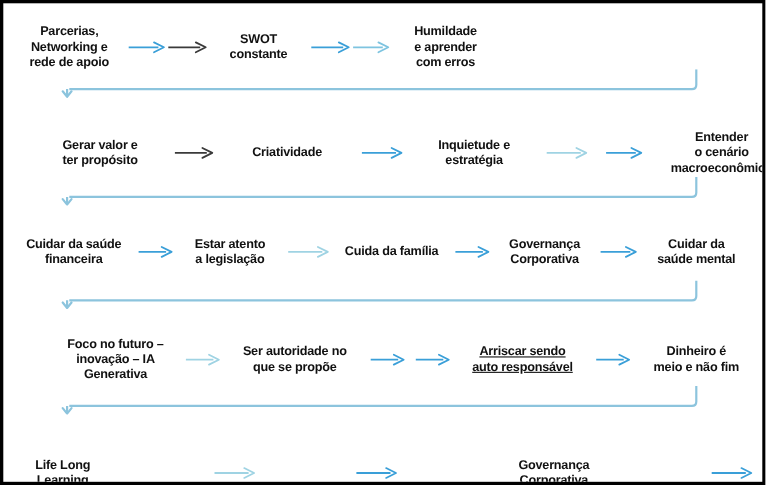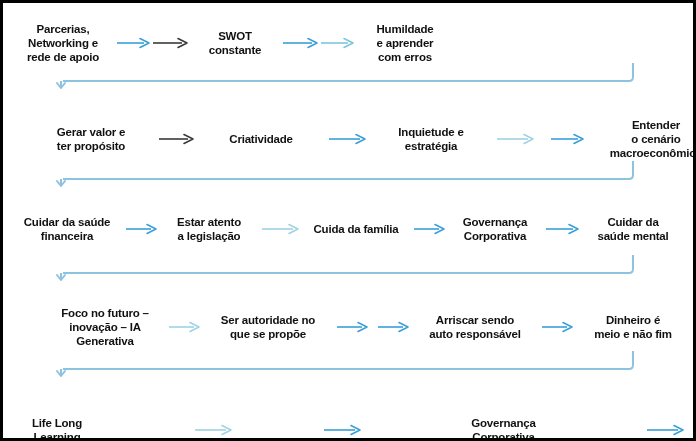--- a/index.html
+++ b/index.html
@@ -156,21 +156,21 @@
       <div class="node" style="width: 120px;">Ser autoridade no
 que se propõe</div>
       <div class="arrow" style="width: 34px;"><svg width="34" height="14" viewBox="0 0 34 14">
           <line x1="2" y1="7" x2="27" y2="7" stroke="#3a9fd8" stroke-width="1.6"></line>
           <polyline points="23,2.5 32,7 23,11.5" fill="none" stroke="#3a9fd8" stroke-width="1.6" stroke-linecap="round" stroke-linejoin="round"></polyline>
         </svg></div>
       <div class="arrow" style="width: 34px;"><svg width="34" height="14" viewBox="0 0 34 14">
           <line x1="2" y1="7" x2="27" y2="7" stroke="#3a9fd8" stroke-width="1.6"></line>
           <polyline points="23,2.5 32,7 23,11.5" fill="none" stroke="#3a9fd8" stroke-width="1.6" stroke-linecap="round" stroke-linejoin="round"></polyline>
         </svg></div>
-      <div class="node" style="width: 116px;">Arriscar sendo
+      <div class="node" style="width: 116px; text-decoration: underline;">Arriscar sendo
 auto responsável</div>
       <div class="arrow" style="width: 34px;"><svg width="34" height="14" viewBox="0 0 34 14">
           <line x1="2" y1="7" x2="27" y2="7" stroke="#3a9fd8" stroke-width="1.6"></line>
           <polyline points="23,2.5 32,7 23,11.5" fill="none" stroke="#3a9fd8" stroke-width="1.6" stroke-linecap="round" stroke-linejoin="round"></polyline>
         </svg></div>
       <div class="node" style="width: 104px;">Dinheiro é
 meio e não fim</div>
     </div>
     <div class="row" id="row-5" style="justify-content: space-between;">
       <div class="node" style="width: 92px;">Life Long

